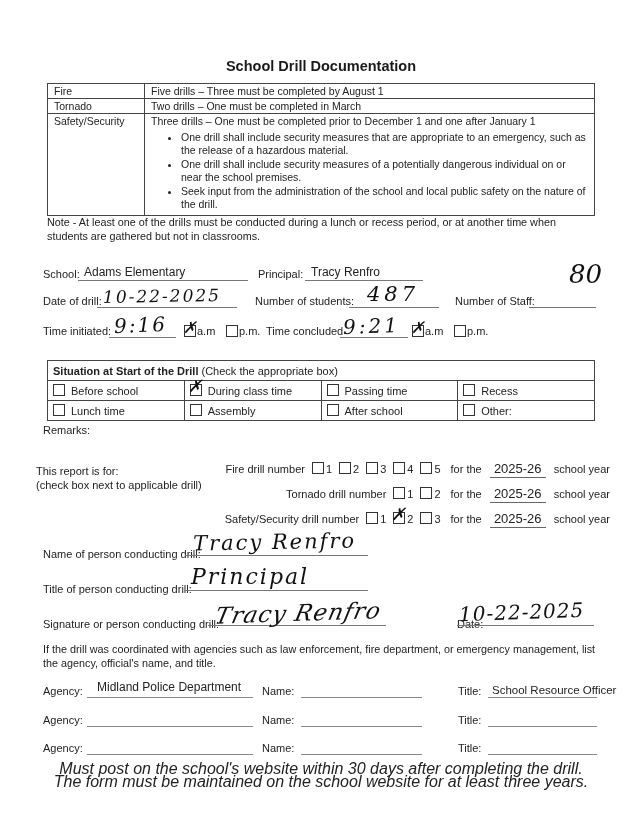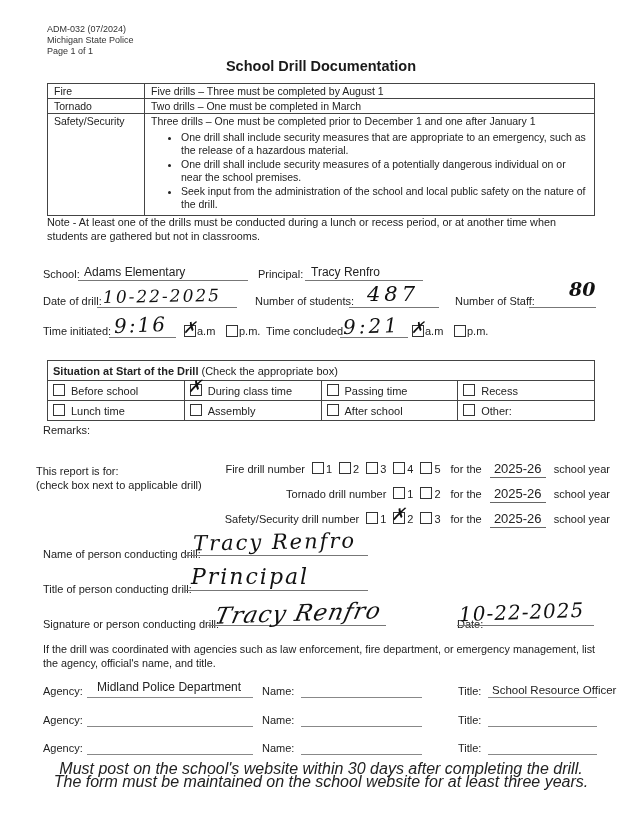--- a/index.html
+++ b/index.html
@@ -43,25 +43,20 @@
   .rrow .forthe{margin-left:10px;}
   .yearfill{display:inline-block;width:56px;border-bottom:1.5px solid #666;text-align:center;font-size:13px;margin-left:8px;padding-bottom:1px;color:#222;}
   .syear{margin-left:8px;}
   .footer{width:100%;text-align:center;font-size:16px;font-style:italic;line-height:13px;color:#222;}
 </style>
 </head>
 <body>
 
 <div class="page">
 
-  <div class="abs meta" style="left:47px;top:24px;">
-    <div>ADM-032 (07/2024)</div>
-    <div>Michigan State Police</div>
-    <div>Page 1 of 1</div>
-  </div>
 
   <div class="abs title" style="left:0;top:58px;">School Drill Documentation</div>
 
   <table class="dtable abs" style="left:47px;top:83px;">
     <tbody>
     <tr>
       <td class="c1">Fire</td>
       <td>Five drills – Three must be completed by August 1</td>
     </tr>
     <tr>
@@ -96,21 +91,21 @@
   <span class="abs lbl" style="left:43px;top:295px;">Date of drill:</span>
   <span class="fill" style="left:97px;top:285px;width:140px;height:22px;">
     <span class="hw" style="left:6px;bottom:2px;font-size:17px;transform:rotate(-1deg);letter-spacing:2px;">10-22-2025</span>
   </span>
   <span class="abs lbl" style="left:255px;top:295px;">Number of students:</span>
   <span class="fill" style="left:349px;top:283px;width:90px;height:24px;">
     <span class="hw" style="left:18px;bottom:2px;font-size:21px;letter-spacing:4px;">487</span>
   </span>
   <span class="abs lbl" style="left:455px;top:295px;">Number of Staff:</span>
   <span class="fill" style="left:529px;top:283px;width:67px;height:24px;">
-    <span class="hw" style="left:40px;bottom:8px;font-size:19px;font-weight:bold;">80</span>
+    <span class="hw" style="left:40px;bottom:20px;font-size:26px;">80</span>
   </span>
 
   <span class="abs lbl" style="left:43px;top:325px;">Time initiated:</span>
   <span class="fill" style="left:109px;top:313px;width:67px;height:24px;">
     <span class="hw" style="left:5px;bottom:2px;font-size:20px;transform:rotate(-2deg);letter-spacing:2px;">9:16</span>
   </span>
   <span class="cb-abs checked" style="left:184px;top:325px;">
       <span class="mark">✗</span>
     </span>
   <span class="abs lbl" style="left:197px;top:325px;">a.m</span>

